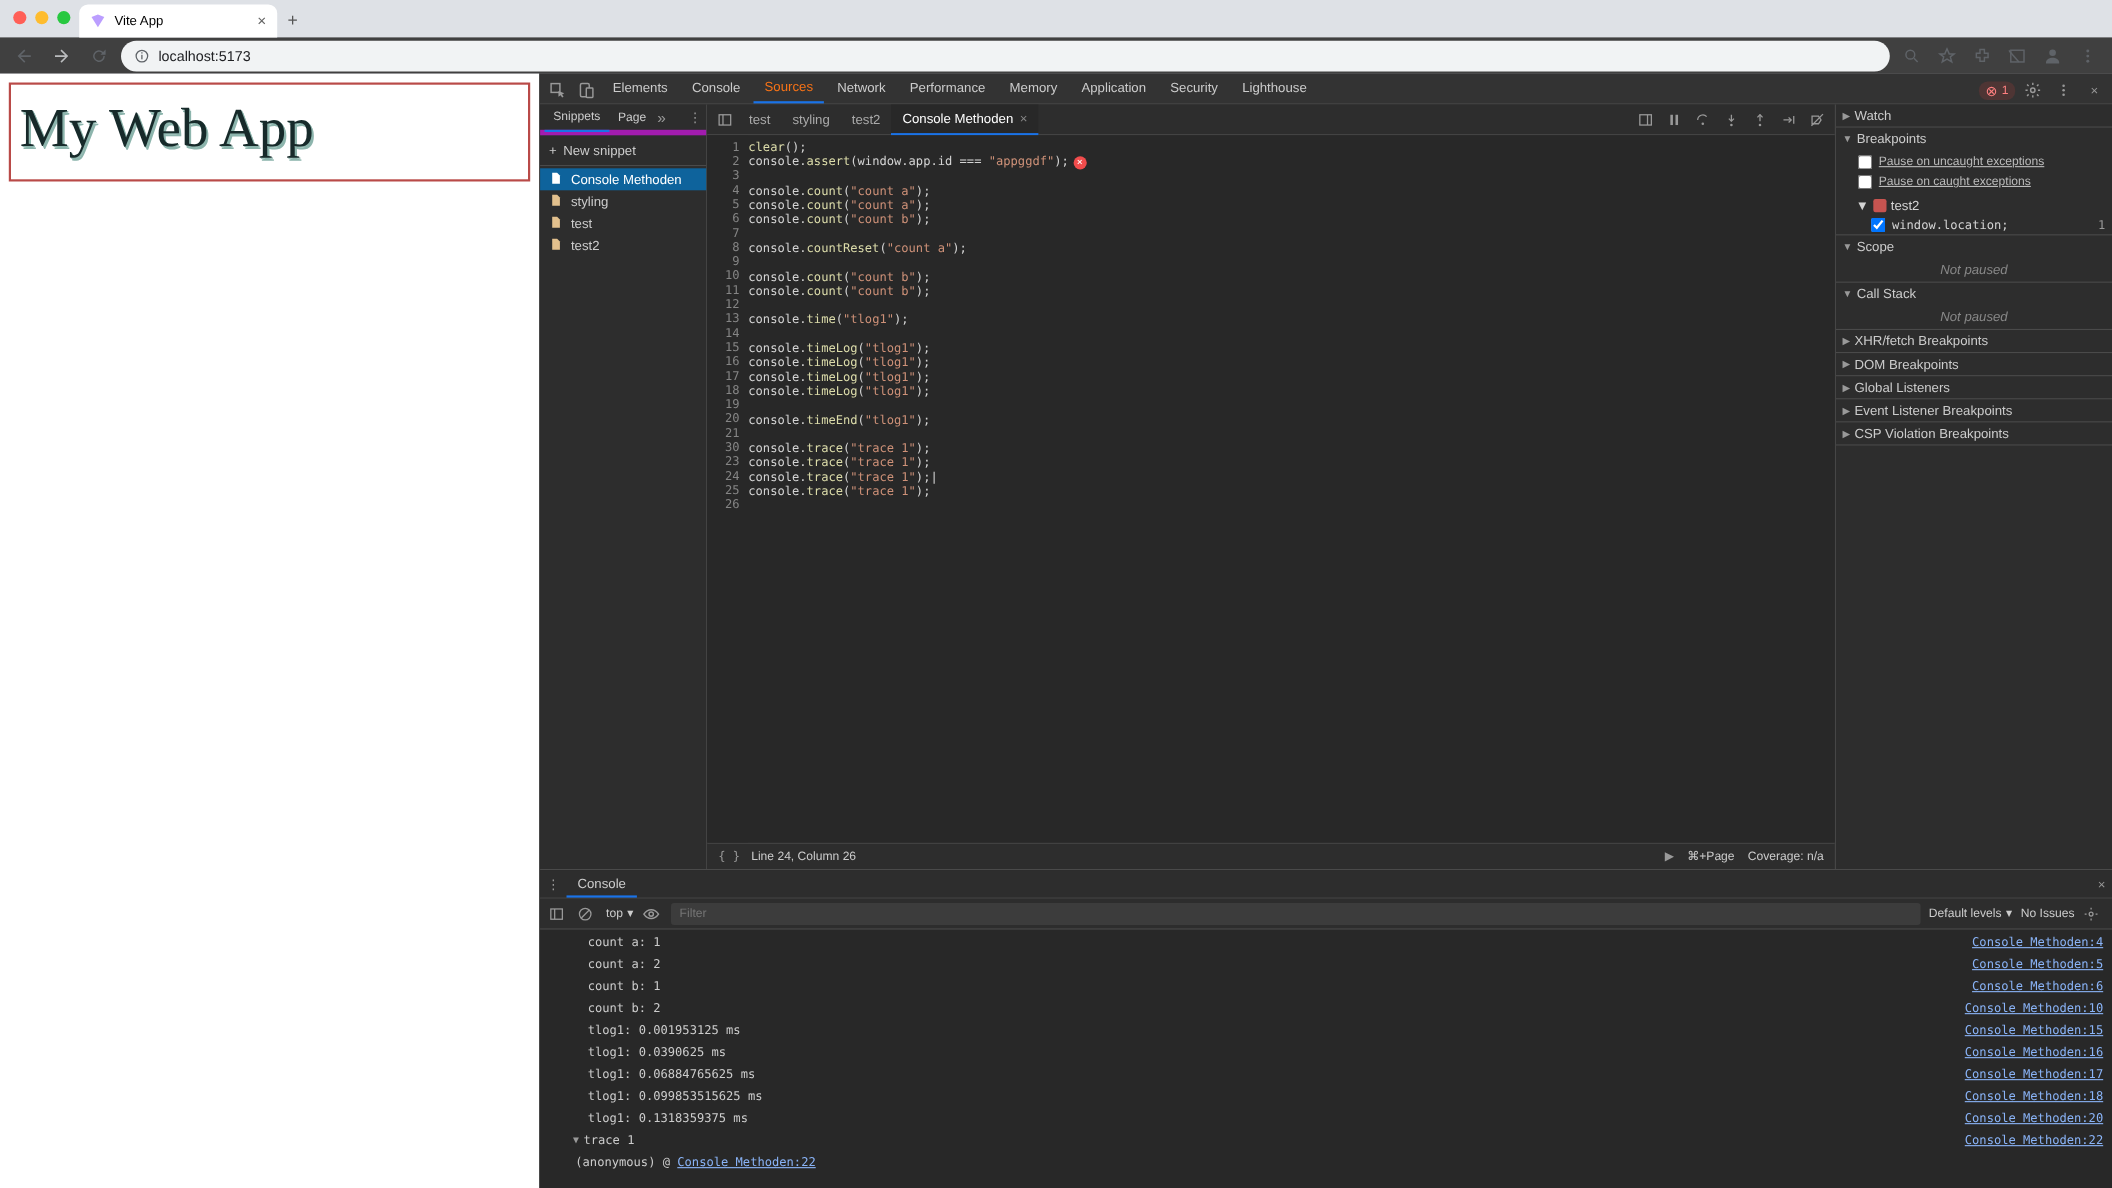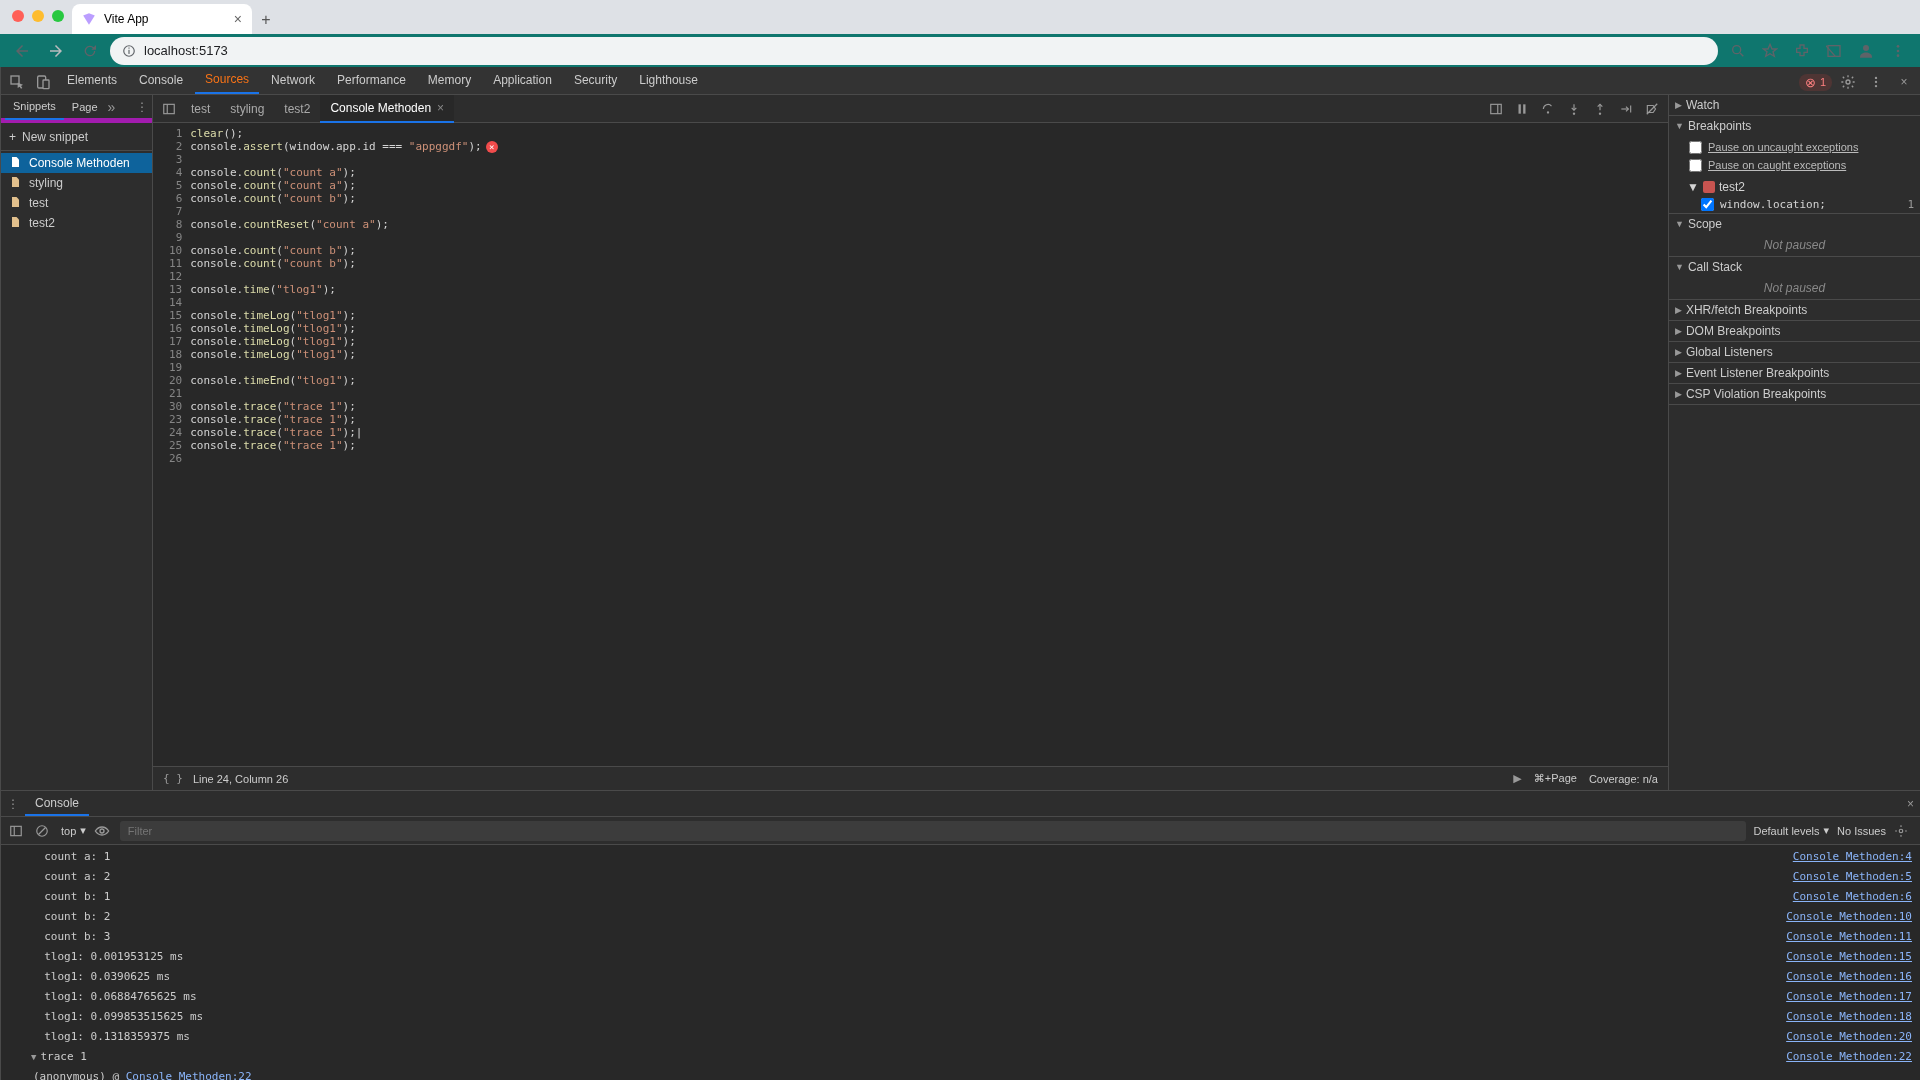--- a/index.html
+++ b/index.html
@@ -10,21 +10,21 @@
 .tab-strip { height: 34px; display: flex; align-items: flex-end; padding-left: 72px; position: relative; }
 .traffic-lights { position: absolute; left: 12px; top: 10px; display: flex; gap: 8px; }
 .traffic-dot { width: 12px; height: 12px; border-radius: 50%; }
 .td-red { background: #ff5f57; }
 .td-yellow { background: #febc2e; }
 .td-green { background: #28c840; }
 .browser-tab { background: #fff; height: 30px; width: 180px; border-radius: 8px 8px 0 0; display: flex; align-items: center; padding: 0 10px; gap: 8px; font-size: 12px; }
 .browser-tab .favicon { width: 14px; height: 14px; color: #bb9eff; }
 .tab-close-x { margin-left: auto; color: #666; font-size: 14px; cursor: pointer; }
 .new-tab-btn { width: 28px; height: 28px; display: flex; align-items: center; justify-content: center; color: #555; font-size: 16px; cursor: pointer; }
-.toolbar-row { height: 33px; background: #0f766e; display: flex; align-items: center; padding: 0 8px; gap: 6px; }
+.toolbar-row { height: 33px; background: #404040; display: flex; align-items: center; padding: 0 8px; gap: 6px; }
 .nav-btn { width: 28px; height: 28px; display: flex; align-items: center; justify-content: center; color: #5f6368; cursor: pointer; border-radius: 50%; }
 .nav-btn.disabled { color: #babcbe; }
 .url-bar { flex: 1; height: 28px; background: #f1f3f4; border-radius: 14px; display: flex; align-items: center; padding: 0 12px; gap: 8px; font-size: 13px; color: #202124; }
 .url-bar .lock-ic { color: #5f6368; }
 .toolbar-right { display: flex; gap: 4px; }
 
 
 .main-area { display: flex; height: calc(100vh - 67px); }
 .page-viewport { width: 490px; background: #fff; padding: 8px; }
 .app-heading-box { border: 2px solid #b94a48; padding: 10px 8px 18px 8px; }
@@ -190,20 +190,25 @@
             <circle cx="12" cy="5" r="2" fill="currentColor"></circle>
             <circle cx="12" cy="12" r="2" fill="currentColor"></circle>
             <circle cx="12" cy="19" r="2" fill="currentColor"></circle>
           </svg>
         </div>
     </div>
   </div>
 </div>
 
 <div class="main-area">
+  <div class="page-viewport">
+    <div class="app-heading-box">
+      <h1 class="app-heading">My Web App</h1>
+    </div>
+  </div>
 
   <div class="devtools">
     <div class="dt-tabs">
       <div class="dt-tab-ic">
           <svg width="16" height="16" viewBox="0 0 24 24">
             <rect x="3" y="3" width="12" height="12" fill="none" stroke="currentColor" stroke-width="2"></rect>
             <path fill="currentColor" d="M13 13l8 3-3 2 2 3-2 1-2-3-3 2z"></path>
           </svg>
         </div>
       <div class="dt-tab-ic">
@@ -552,24 +557,20 @@
           </div>
           <div class="log-row">
             <span class="log-msg">  count b: 1</span>
             <span class="log-src">Console Methoden:6</span>
           </div>
           <div class="log-row">
             <span class="log-msg">  count b: 2</span>
             <span class="log-src">Console Methoden:10</span>
           </div>
           <div class="log-row">
-            <span class="log-msg">  count b: 3</span>
-            <span class="log-src">Console Methoden:11</span>
-          </div>
-          <div class="log-row">
             <span class="log-msg">  tlog1: 0.001953125 ms</span>
             <span class="log-src">Console Methoden:15</span>
           </div>
           <div class="log-row">
             <span class="log-msg">  tlog1: 0.0390625 ms</span>
             <span class="log-src">Console Methoden:16</span>
           </div>
           <div class="log-row">
             <span class="log-msg">  tlog1: 0.06884765625 ms</span>
             <span class="log-src">Console Methoden:17</span>

